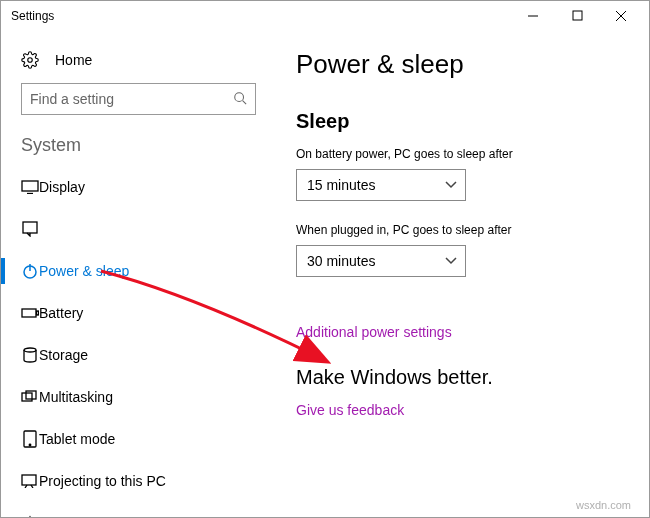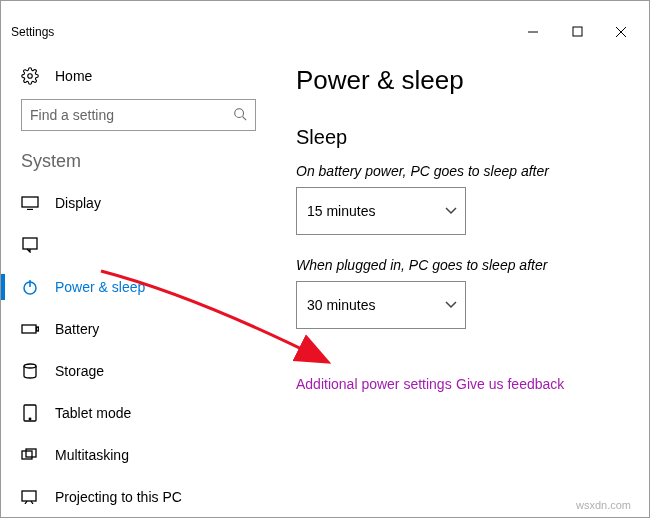--- a/index.html
+++ b/index.html
@@ -14,21 +14,20 @@
     overflow: hidden;
     border: 1px solid #999;
   }
   .titlebar {
     display: flex;
     align-items: center;
     height: 30px;
     padding: 0 6px;
     font-size: 12px;
     border-bottom: 1px solid transparent;
-    margin-top: 16px;
   }
   .titlebar-title { flex: 0 0 auto; margin-left: 4px; }
   .titlebar-spacer { flex: 1; }
   .titlebar-btn {
     width: 44px;
     height: 30px;
     display: flex;
     align-items: center;
     justify-content: center;
     font-size: 13px;
@@ -69,21 +68,20 @@
   .search-icon { width: 14px; height: 14px; }
   .group-label {
     padding: 0 20px 10px 20px;
     font-size: 18px;
     color: #666;
   }
   .nav-list { flex: 1; overflow: hidden; }
   .nav-item {
     display: flex;
     align-items: center;
-    gap: 16px;
     padding: 12px 20px;
     font-size: 14px;
     color: #000;
     position: relative;
   }
   .nav-item .icon { width: 18px; height: 18px; display:flex; align-items:center; justify-content:center; }
   .nav-item.selected { color: #0078d7; }
   .nav-item.selected::before {
     content: "";
     position: absolute;
@@ -96,34 +94,33 @@
     padding: 18px 20px 0 20px;
     position: relative;
   }
   .h1 {
     font-size: 26px;
     font-weight: 400;
     margin: 0 0 30px 0;
   }
   .h2 {
     font-size: 20px;
-    font-weight: 400;
+    font-weight: 700;
     margin: 0 0 14px 0;
   }
   .field-label {
-    font-size: 14px;
+    font-size: 12px;
     margin-bottom: 8px;
-    font-style: italic;
   }
   .dropdown {
     display: flex;
     align-items: center;
     justify-content: space-between;
     border: 1.5px solid #888;
-    height: 48px;
+    height: 32px;
     width: 170px;
     padding: 0 8px 0 10px;
     font-size: 14px;
     margin-bottom: 22px;
   }
   .dropdown .chev { font-size: 12px; color: #444; }
   .section-gap { height: 24px; }
   .link {
     color: #a21caf;
     font-size: 14px;
@@ -248,36 +245,36 @@
           <svg width="16" height="16" viewBox="0 0 16 16" fill="none" stroke="#000" stroke-width="1.3">
               <ellipse cx="8" cy="3" rx="6" ry="2"></ellipse>
               <path d="M2 3 V13 A6 2 0 0 0 14 13 V3"></path>
             </svg>
         </span>
         <span>Storage</span>
       </div>
 
       <div class="nav-item">
         <span class="icon">
+          <svg width="18" height="14" viewBox="0 0 18 14" fill="none" stroke="#000" stroke-width="1.3">
+              <rect x="1" y="3" width="10" height="8"></rect>
+              <rect x="5" y="1" width="10" height="8"></rect>
+            </svg>
+        </span>
+        <span>Multitasking</span>
+      </div>
+
+      <div class="nav-item">
+        <span class="icon">
           <svg width="14" height="18" viewBox="0 0 14 18" fill="none" stroke="#000" stroke-width="1.3">
               <rect x="1" y="1" width="12" height="16" rx="1"></rect>
               <circle cx="7" cy="15" r="0.8" fill="#000"></circle>
             </svg>
         </span>
         <span>Tablet mode</span>
-      </div>
-
-      <div class="nav-item">
-        <span class="icon">
-          <svg width="18" height="14" viewBox="0 0 18 14" fill="none" stroke="#000" stroke-width="1.3">
-              <rect x="1" y="3" width="10" height="8"></rect>
-              <rect x="5" y="1" width="10" height="8"></rect>
-            </svg>
-        </span>
-        <span>Multitasking</span>
       </div>
 
       <div class="nav-item">
         <span class="icon">
           <svg width="18" height="14" viewBox="0 0 18 14" fill="none" stroke="#000" stroke-width="1.3">
               <rect x="1" y="1" width="14" height="10"></rect>
               <path d="M6 11 L4 14 M10 11 L12 14"></path>
             </svg>
         </span>
         <span>Projecting to this PC</span>
@@ -317,20 +314,21 @@
         <svg width="12" height="8" viewBox="0 0 12 8" fill="none" stroke="#444" stroke-width="1.5">
             <polyline points="1,1 6,6 11,1"></polyline>
           </svg>
       </span>
     </div>
 
     <div class="section-gap"></div>
 
     <a class="link">Additional power settings</a>
 
+    <div class="bold-h2">Make Windows better.</div>
     <a class="link">Give us feedback</a>
   </div>
 </div>
 
 <svg class="arrow-svg" viewBox="0 0 260 120">
   <defs>
     <marker id="arrowhead" markerWidth="12" markerHeight="10" refX="10" refY="5" orient="auto">
       <polygon points="0 0, 12 5, 0 10" fill="#e81123"></polygon>
     </marker>
   </defs>

